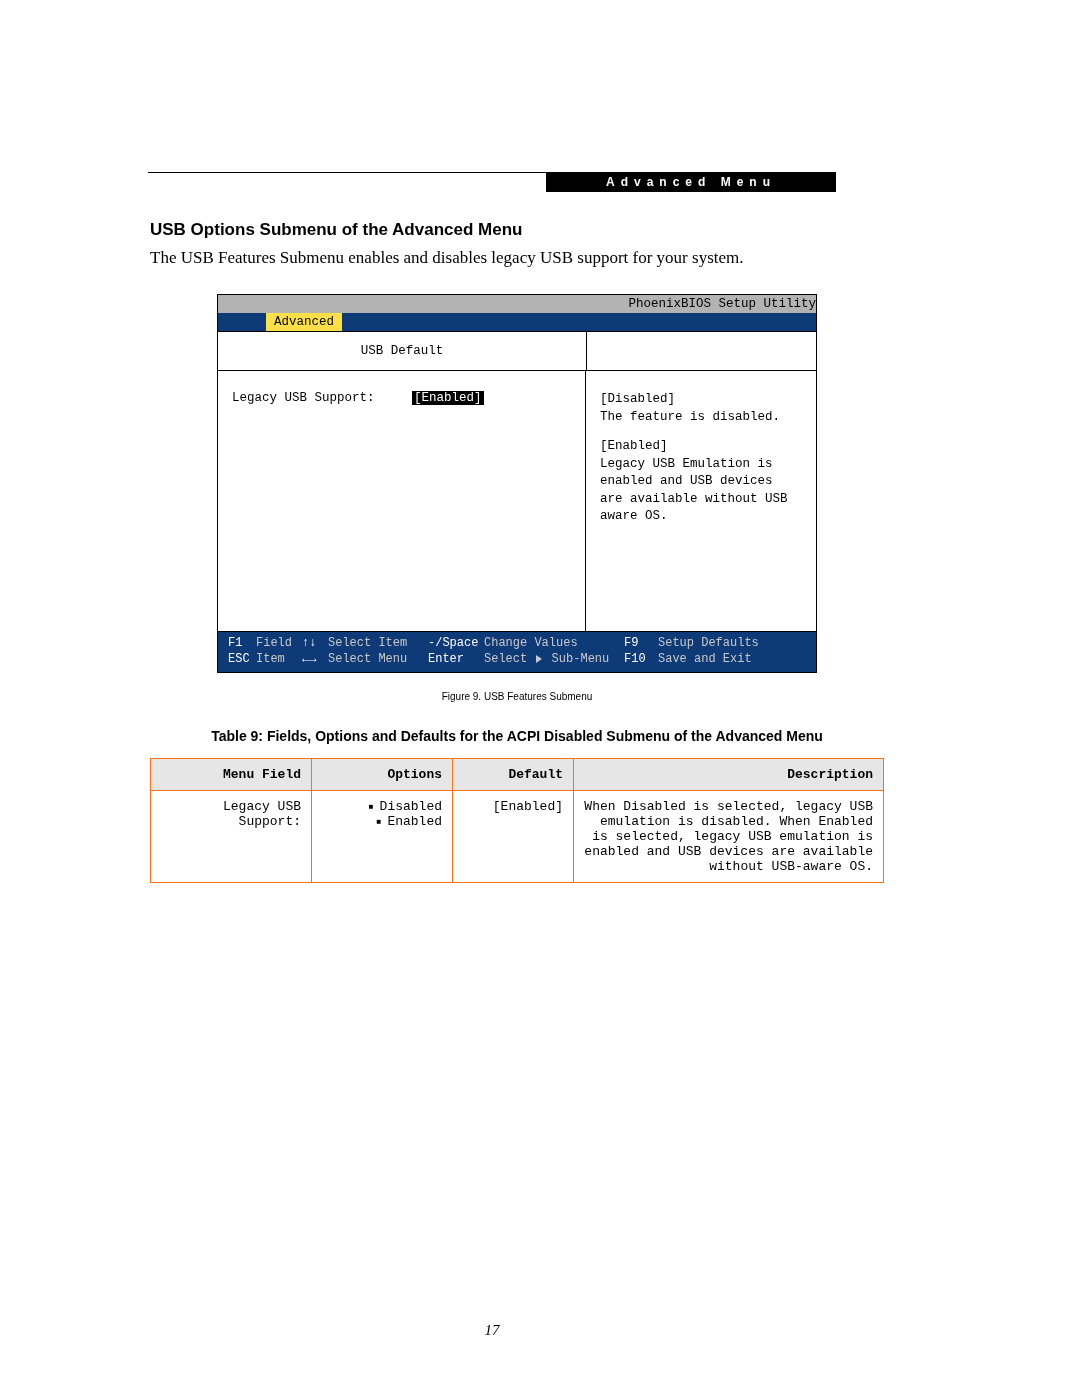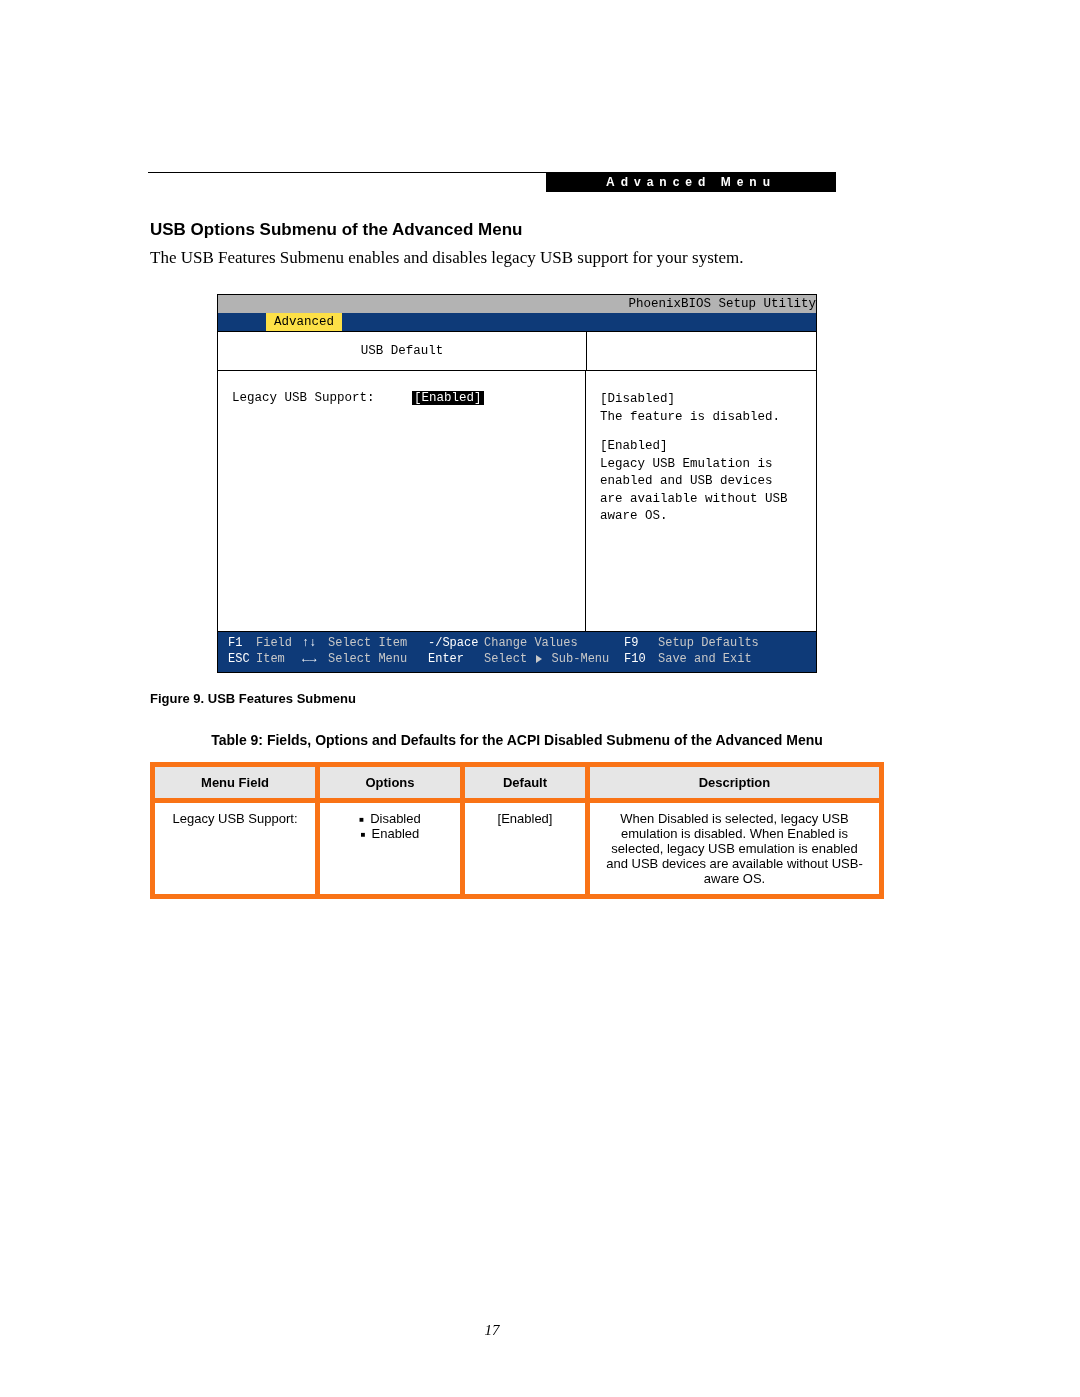--- a/index.html
+++ b/index.html
@@ -130,45 +130,47 @@
   .tri {
     display:inline-block;
     width:0;height:0;
     border-top:4px solid transparent;
     border-bottom:4px solid transparent;
     border-left:6px solid #c8c8c8;
     vertical-align: middle;
     margin: 0 2px;
   }
   .figure-caption {
-    font-family: Arial, Helvetica, sans-serif;
-    font-weight: bold;
-    font-size: 13px;
+    text-align: center;
+    font-family: Arial, Helvetica, sans-serif;
+    font-weight: normal;
+    font-size: 10px;
     margin-top: 18px;
   }
   .table-caption {
     text-align: center;
     font-family: Arial, Helvetica, sans-serif;
     font-weight: bold;
     font-size: 14px;
     margin-top: 26px;
   }
   
   table.data {
     border-collapse: collapse;
     width: 100%;
     margin-top: 14px;
     font-family: Arial, Helvetica, sans-serif;
     font-size: 13px;
   }
   table.data th, table.data td {
-    border: 5px solid #f97316;
+    border: 1px solid #f97316;
     padding: 8px 10px;
-    text-align: center;
+    text-align: right;
     vertical-align: top;
+    font-family: Liberation Mono, monospace;
   }
   table.data th {
     background: #e6e6e6;
     font-weight: bold;
   }
   .opt-list { list-style: none; padding: 0; margin: 0; }
   .opt-list li::before {
     content: "■";
     font-size: 8px;
     margin-right: 6px;

